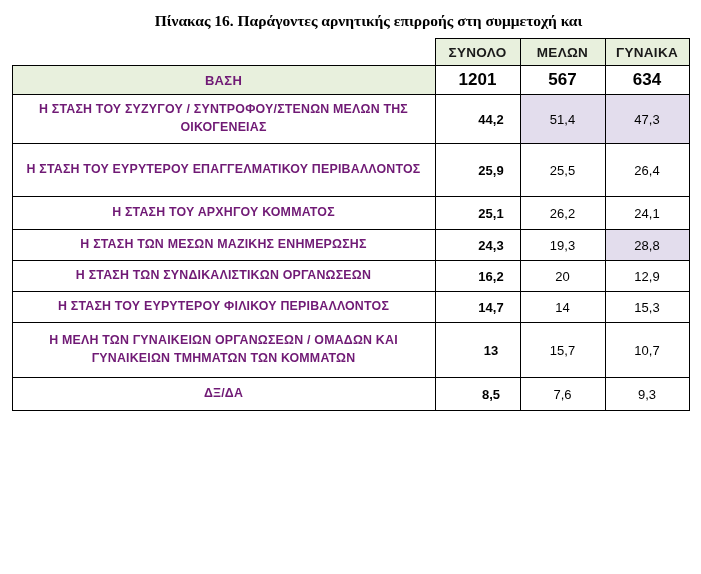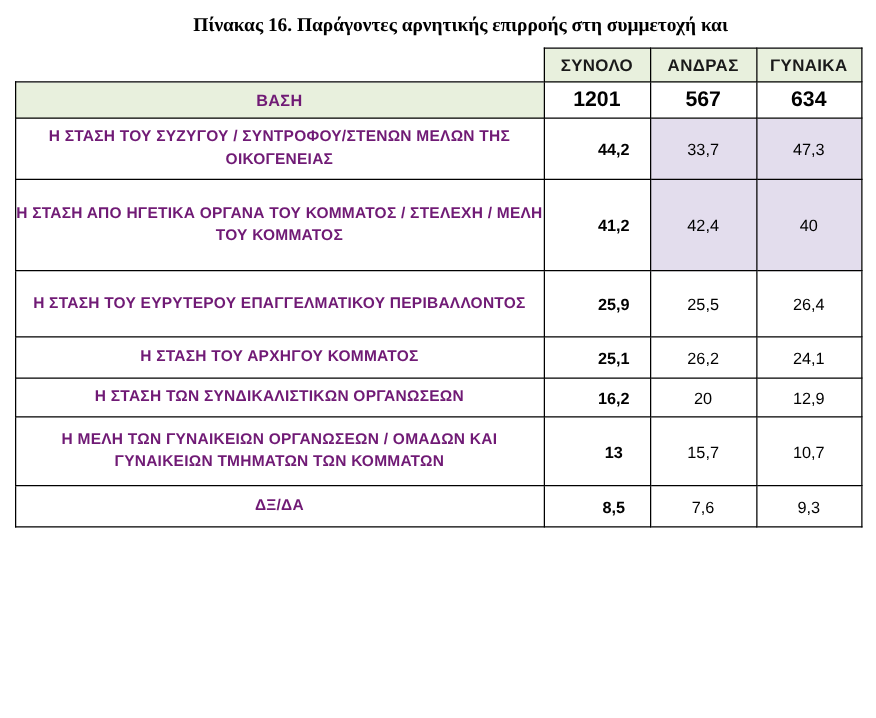--- a/index.html
+++ b/index.html
@@ -126,68 +126,74 @@
     <colgroup>
       <col class="c-label">
       <col class="c-total">
       <col class="c-man">
       <col class="c-woman">
     </colgroup>
     <thead>
       <tr>
         <td class="hdr-empty"></td>
         <td class="hdr">ΣΥΝΟΛΟ</td>
-        <td class="hdr">ΑΝΔΡΑΣ</td>
+        <td class="hdr">ΜΕΛΩΝ</td>
         <td class="hdr">ΓΥΝΑΙΚΑ</td>
       </tr>
     </thead>
     <tbody>
       <tr>
         <td class="base-label">ΒΑΣΗ</td>
         <td class="base-val">1201</td>
         <td class="base-val">567</td>
         <td class="base-val">634</td>
       </tr>
 
       <tr class="r1">
         <td class="label">Η ΣΤΑΣΗ ΤΟΥ ΣΥΖΥΓΟΥ / ΣΥΝΤΡΟΦΟΥ/ΣΤΕΝΩΝ ΜΕΛΩΝ ΤΗΣ ΟΙΚΟΓΕΝΕΙΑΣ</td>
         <td class="val total">44,2</td>
-        <td class="val hl">33,7</td>
+        <td class="val hl">51,4</td>
         <td class="val hl">47,3</td>
       </tr>
 
-      <tr class="r2">
-        <td class="label">Η ΣΤΑΣΗ ΑΠΟ ΗΓΕΤΙΚΑ ΟΡΓΑΝΑ ΤΟΥ ΚΟΜΜΑΤΟΣ / ΣΤΕΛΕΧΗ / ΜΕΛΗ ΤΟΥ ΚΟΜΜΑΤΟΣ</td>
-        <td class="val total">41,2</td>
-        <td class="val hl">42,4</td>
-        <td class="val hl">40</td>
-      </tr>
 
       <tr class="r3">
         <td class="label">Η ΣΤΑΣΗ ΤΟΥ ΕΥΡΥΤΕΡΟΥ ΕΠΑΓΓΕΛΜΑΤΙΚΟΥ ΠΕΡΙΒΑΛΛΟΝΤΟΣ</td>
         <td class="val total">25,9</td>
         <td class="val">25,5</td>
         <td class="val">26,4</td>
       </tr>
 
       <tr class="r4">
         <td class="label">Η ΣΤΑΣΗ ΤΟΥ ΑΡΧΗΓΟΥ ΚΟΜΜΑΤΟΣ</td>
         <td class="val total">25,1</td>
         <td class="val">26,2</td>
         <td class="val">24,1</td>
       </tr>
 
+      <tr class="r5">
+        <td class="label">Η ΣΤΑΣΗ ΤΩΝ ΜΕΣΩΝ ΜΑΖΙΚΗΣ ΕΝΗΜΕΡΩΣΗΣ</td>
+        <td class="val total">24,3</td>
+        <td class="val">19,3</td>
+        <td class="val hl">28,8</td>
+      </tr>
 
       <tr class="r6">
         <td class="label">Η ΣΤΑΣΗ ΤΩΝ ΣΥΝΔΙΚΑΛΙΣΤΙΚΩΝ ΟΡΓΑΝΩΣΕΩΝ</td>
         <td class="val total">16,2</td>
         <td class="val">20</td>
         <td class="val">12,9</td>
       </tr>
 
+      <tr class="r7">
+        <td class="label">Η ΣΤΑΣΗ ΤΟΥ ΕΥΡΥΤΕΡΟΥ ΦΙΛΙΚΟΥ ΠΕΡΙΒΑΛΛΟΝΤΟΣ</td>
+        <td class="val total">14,7</td>
+        <td class="val">14</td>
+        <td class="val">15,3</td>
+      </tr>
 
       <tr class="r8">
         <td class="label">Η ΜΕΛΗ ΤΩΝ ΓΥΝΑΙΚΕΙΩΝ ΟΡΓΑΝΩΣΕΩΝ / ΟΜΑΔΩΝ ΚΑΙ ΓΥΝΑΙΚΕΙΩΝ ΤΜΗΜΑΤΩΝ ΤΩΝ ΚΟΜΜΑΤΩΝ</td>
         <td class="val total">13</td>
         <td class="val">15,7</td>
         <td class="val">10,7</td>
       </tr>
 
       <tr class="r9">
         <td class="label">ΔΞ/ΔΑ</td>

